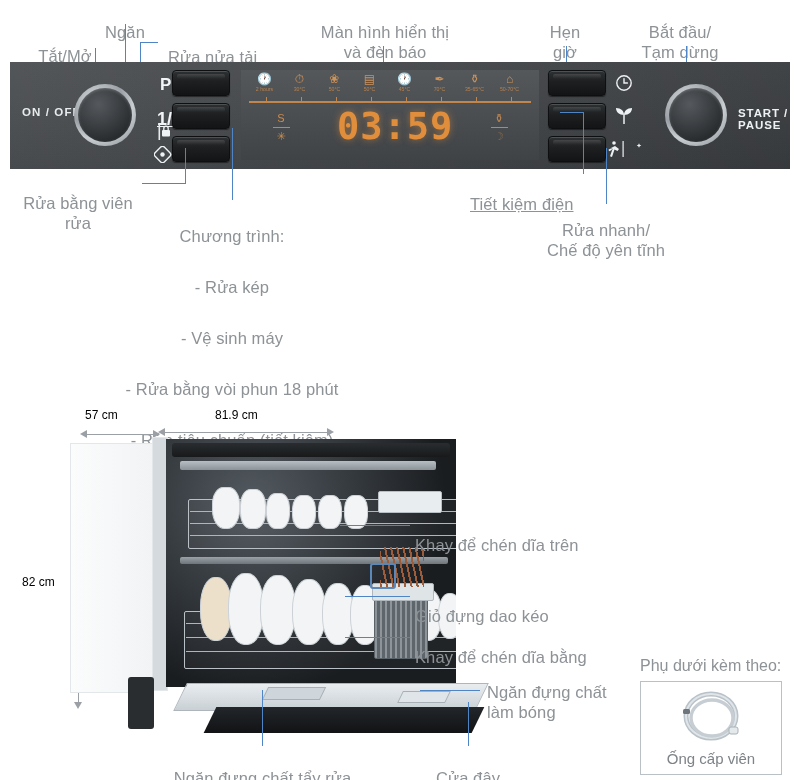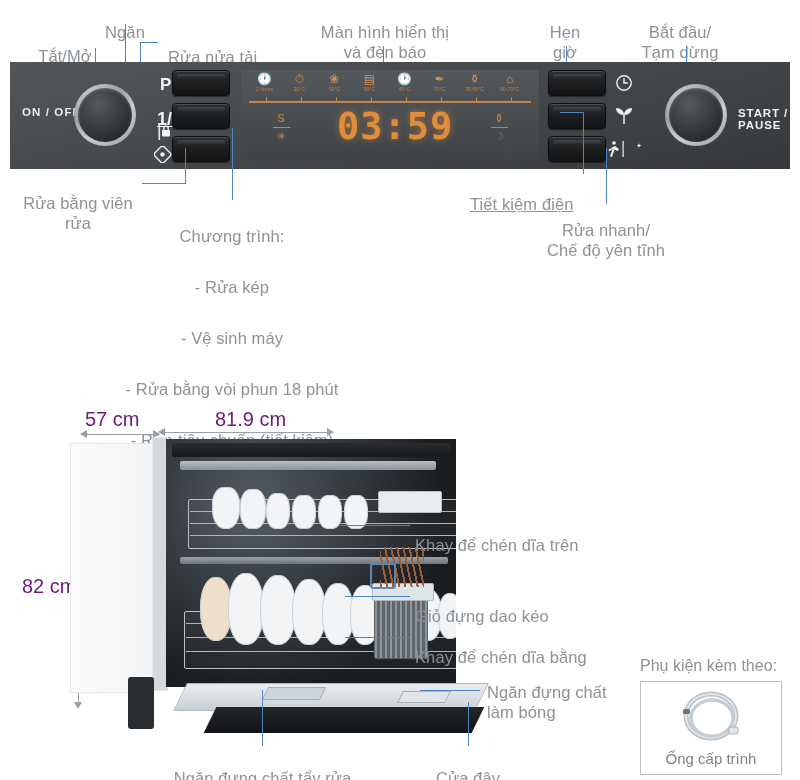--- a/index.html
+++ b/index.html
@@ -78,21 +78,21 @@
     position:absolute;left:96px;top:38px;width:110px;text-align:center;
     color:#e08e3c;font-size:37px;line-height:37px;font-weight:bold;
     font-family:"DejaVu Sans Mono","Liberation Mono",monospace;
     letter-spacing:1px;text-shadow:0 0 7px rgba(224,142,60,.55);
   }
   .ind{position:absolute;text-align:center;color:#c98b4e;font-size:11px;line-height:13px;}
   .ind .bar{height:1.4px;background:#c2854c;margin:2px auto;width:17px;}
 
   
   #dw{position:absolute;left:70px;top:425px;width:420px;height:305px;}
-  .dim-txt{position:absolute;color:#701a75;font-size:20px;}
+  .dim-txt{position:absolute;color:#000000;font-size:12px;}
   .arrow{position:absolute;background:#9aa0a5;}
   .arrow.h{height:1.2px;}
   .arrow.v{width:1.2px;}
   .ah{position:absolute;width:0;height:0;border-top:4px solid transparent;border-bottom:4px solid transparent;}
   .av{position:absolute;width:0;height:0;border-left:4px solid transparent;border-right:4px solid transparent;}
 
   .cab{position:absolute;background:#fbfcfc;border:1px solid #e3e7ea;}
   .tub{position:absolute;background:#2c3033;overflow:hidden;}
   .rack{position:absolute;border:1.4px solid #b9c0c6;border-radius:2px;background:rgba(255,255,255,.03);}
   .wire{position:absolute;background:#aeb6bd;height:1px;}
@@ -374,23 +374,23 @@
   <span>Ngăn đựng chất
 làm bóng</span>
 </div>
 <div class="lbl" style="left:155px;top:748px;width:215px;">
   <span>Ngăn đựng chất tẩy rửa</span>
 </div>
 <div class="lbl" style="left:418px;top:748px;width:100px;">
   <span>Cửa đậy</span>
 </div>
 
-<div class="acc-title">Phụ kiện kèm theo:</div>
+<div class="acc-title">Phụ dưới kèm theo:</div>
 <div id="accbox">
   <svg style="position:absolute;left:36px;top:7px;" width="68" height="56" viewBox="0 0 68 56">
     <ellipse cx="34" cy="27" rx="25" ry="22" fill="none" stroke="#b9c2c8" stroke-width="5"></ellipse>
     <ellipse cx="34" cy="27" rx="25" ry="22" fill="none" stroke="#dfe5e9" stroke-width="2"></ellipse>
     <ellipse cx="35" cy="29" rx="21" ry="18" fill="none" stroke="#c6ced4" stroke-width="3.5"></ellipse>
     <rect x="6" y="20" width="7" height="5" rx="1.5" fill="#6e767c"></rect>
     <rect x="52" y="38" width="9" height="7" rx="2" fill="#e4e9ec" stroke="#aab2b8" stroke-width="1"></rect>
   </svg>
-  <div class="acc-cap">Ống cấp trình</div>
+  <div class="acc-cap">Ống cấp viên</div>
 </div>
 
 </body></html>

